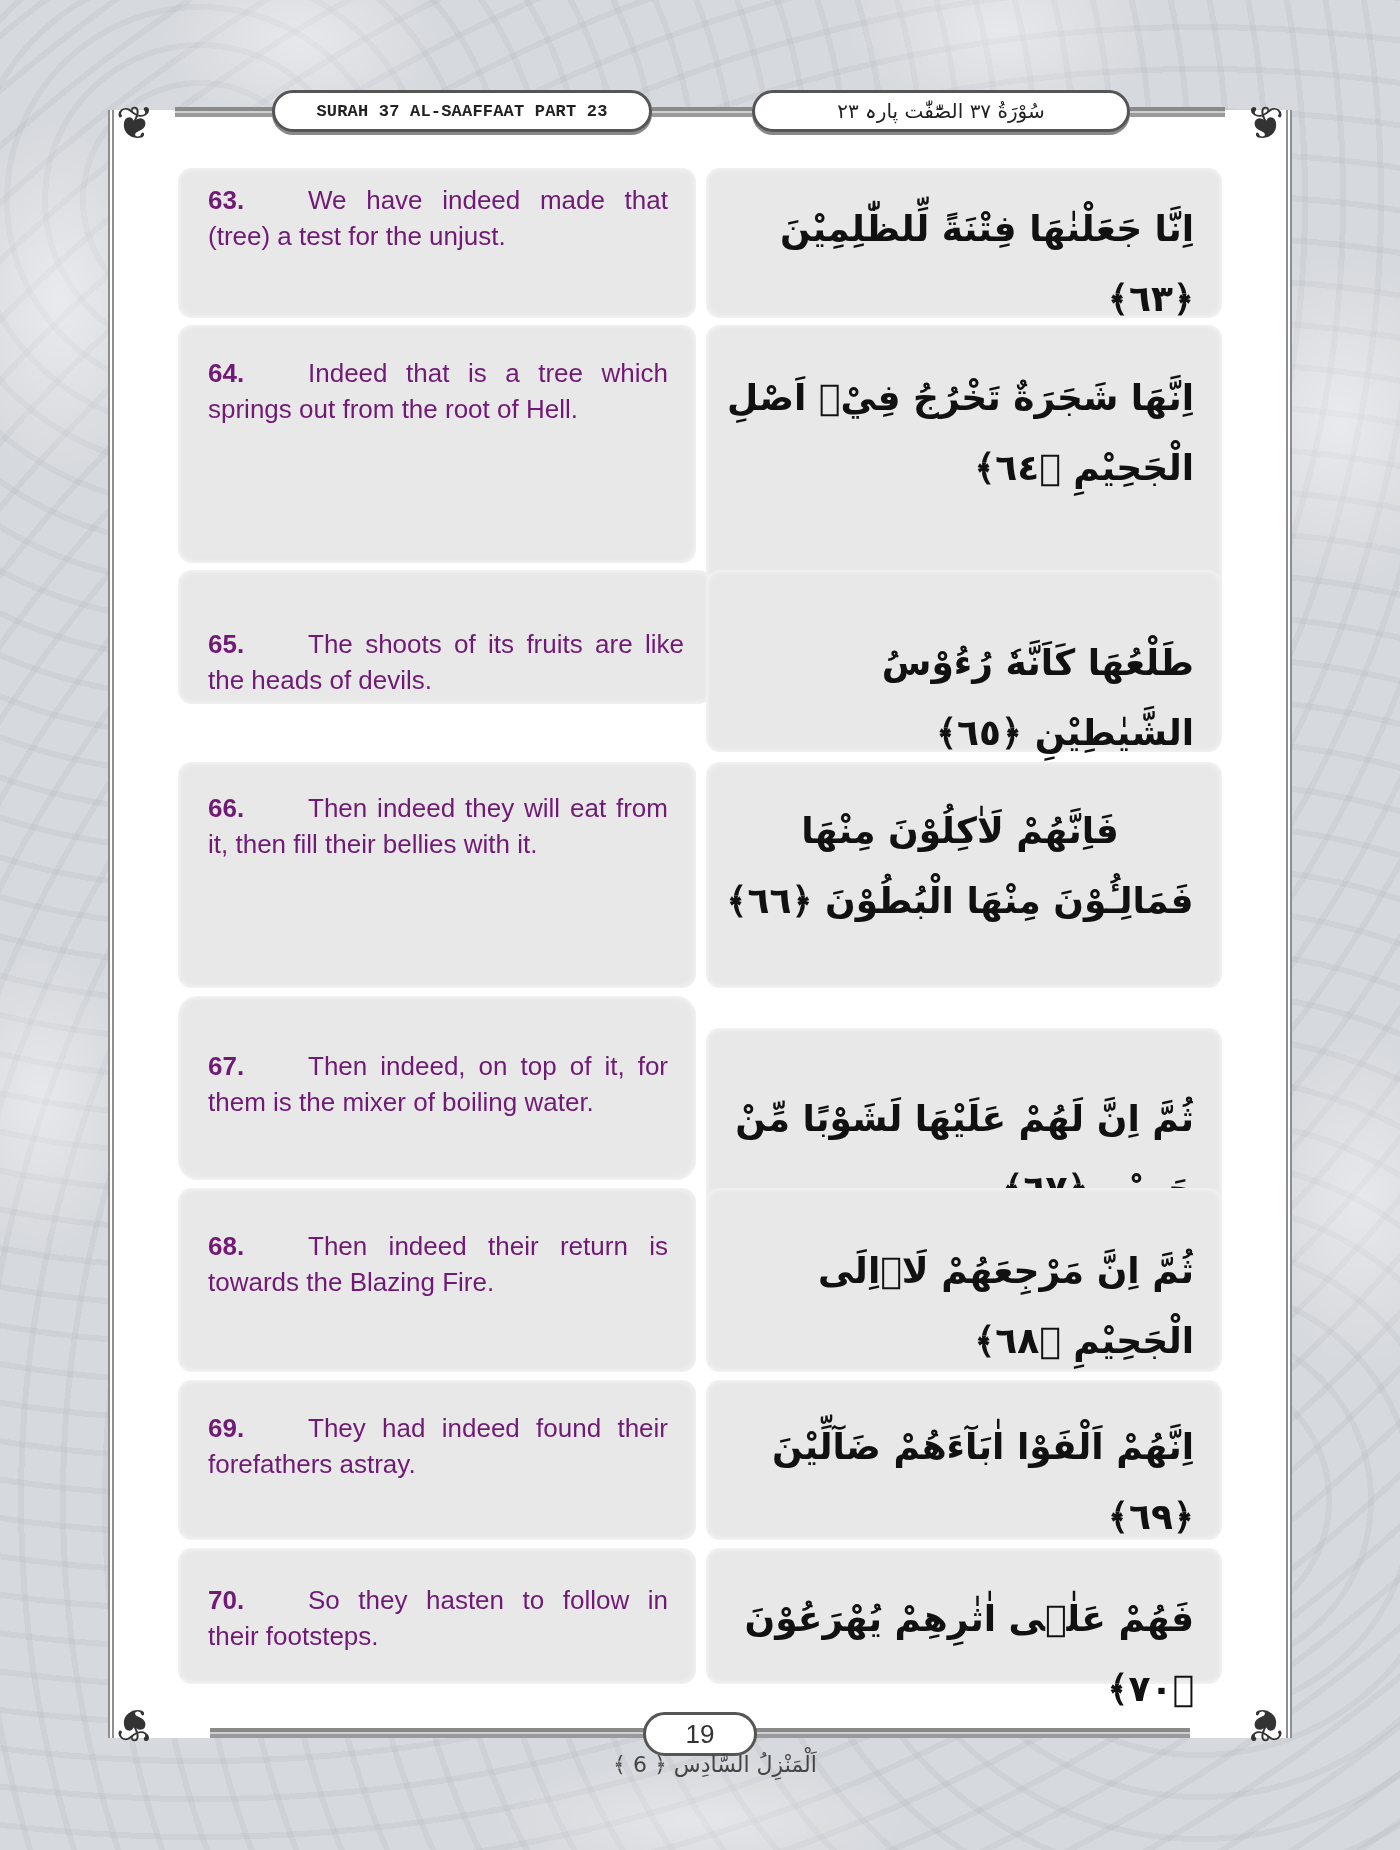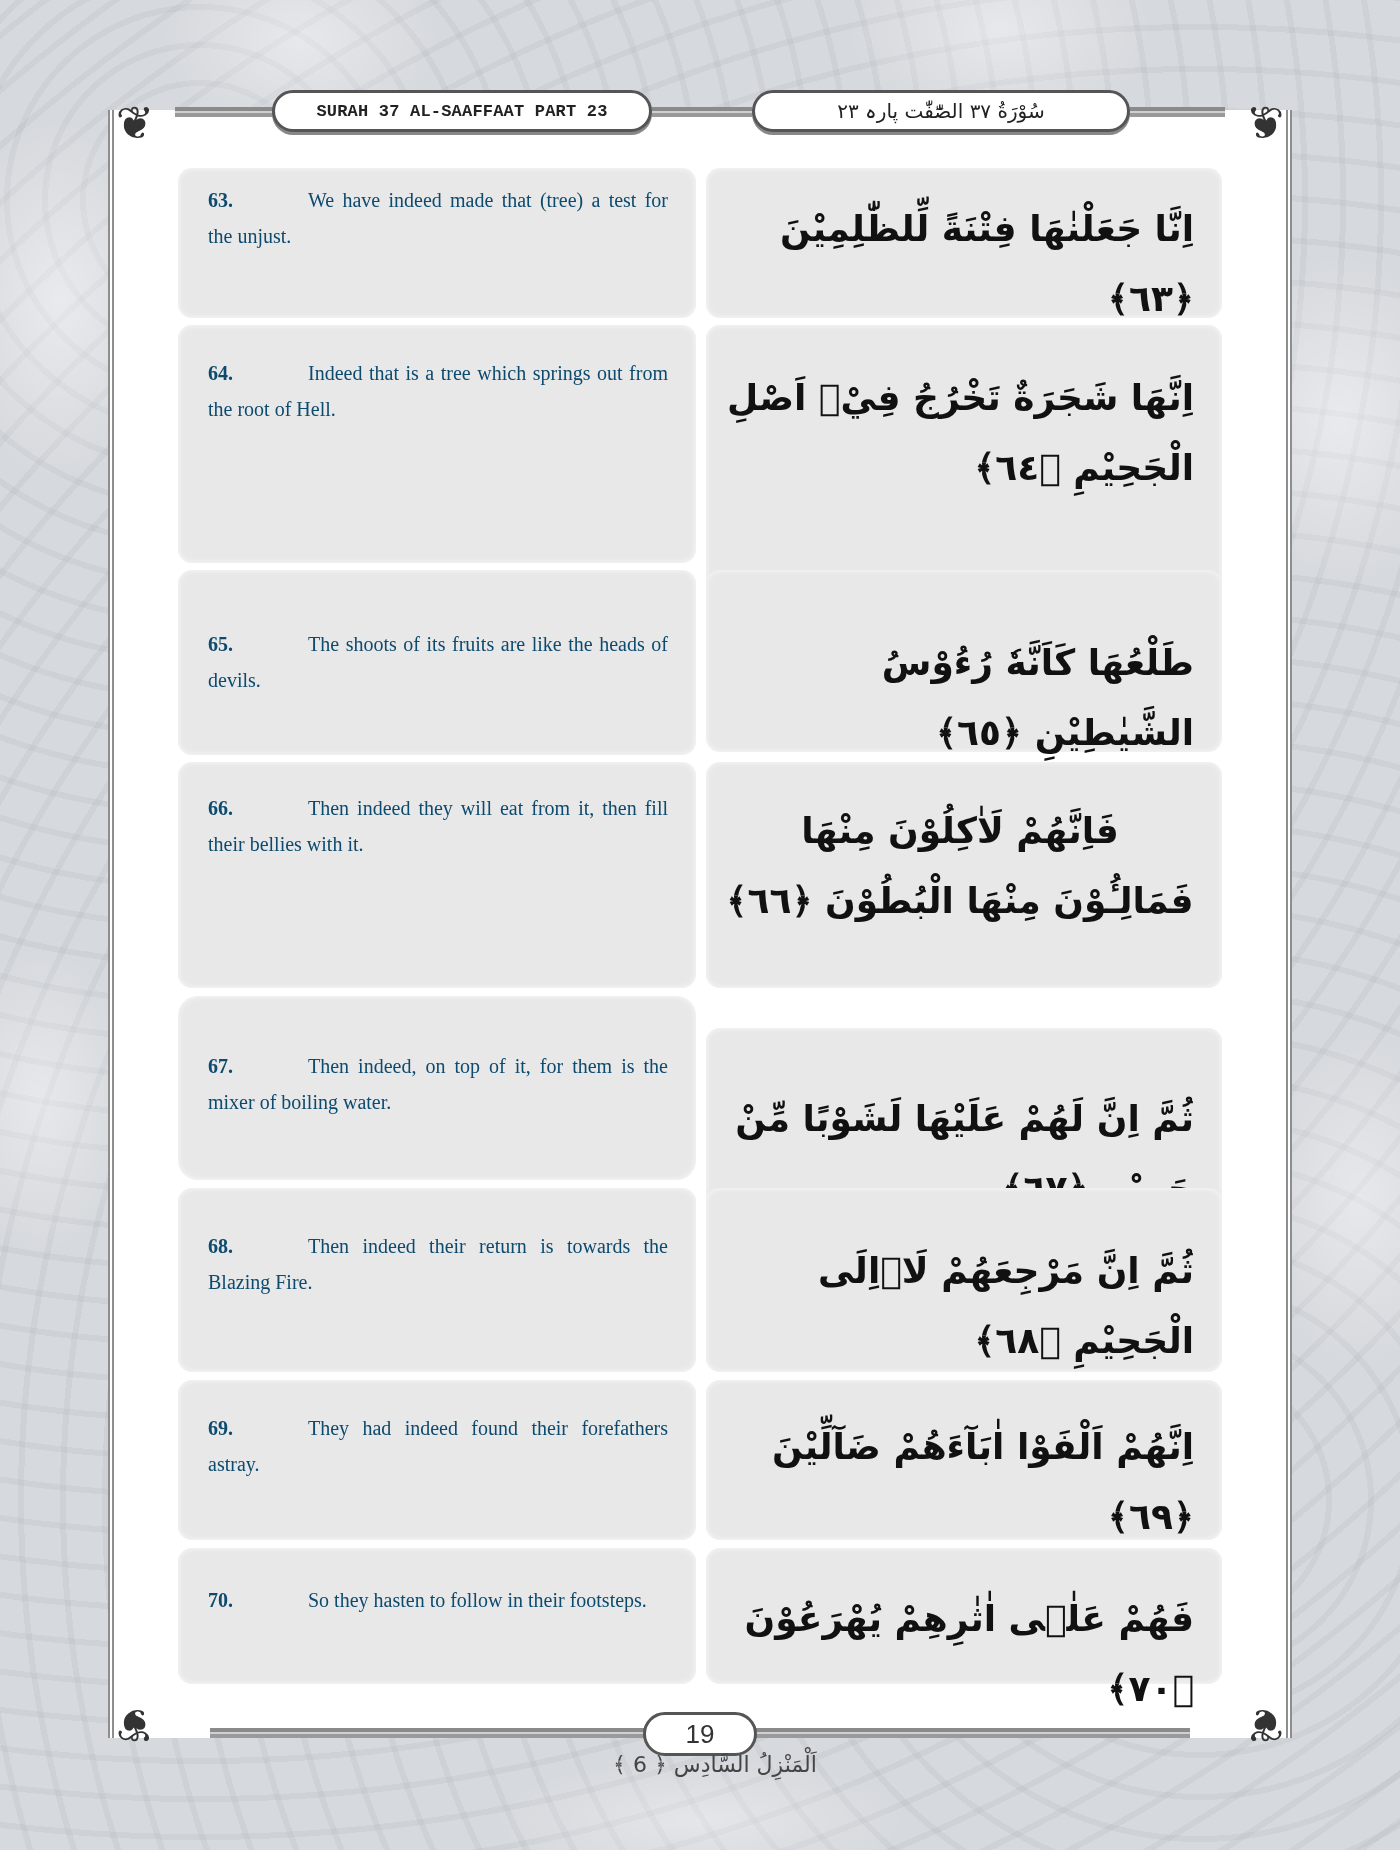--- a/index.html
+++ b/index.html
@@ -50,22 +50,22 @@
   .banner-en { left: 272px; width: 380px; font-family: Liberation Mono, monospace; font-weight: bold; font-size: 17px; letter-spacing: 0.2px; }
   .banner-ar { left: 752px; width: 378px; font-family: "DejaVu Sans", sans-serif; font-size: 20px; }
   .card {
     position: absolute; background: #e8e8e8; border-radius: 14px;
     box-shadow: inset 0 0 6px rgba(255,255,255,0.8);
   }
   .card-en { left: 178px; width: 518px; }
   .card-ar { left: 706px; width: 516px; }
   .en-text {
     position: absolute; left: 30px; right: 28px;
-    font-family: Liberation Serif, serif; font-size: 20px; line-height: 36px;
-    color: #0c4a6e; text-align: justify;
+    font-family: Liberation Sans, sans-serif; font-size: 26px; line-height: 36px;
+    color: #701a75; text-align: justify;
   }
   .en-num { font-weight: bold; display: inline-block; width: 100px; }
   .ar-text {
     position: absolute; right: 28px; left: 20px;
     font-family: "DejaVu Sans", sans-serif; font-size: 36px; line-height: 70px;
     color: #111; direction: rtl; text-align: right; font-weight: bold;
   }
   .page-num {
     position: absolute; left: 643px; top: 1712px; width: 114px; height: 44px;
     background: #fff; border: 3px solid #555; border-radius: 24px; box-sizing: border-box;
@@ -110,21 +110,21 @@
   <div class="ar-text" style="top:26px;">اِنَّا جَعَلْنٰهَا فِتْنَةً لِّلظّٰلِمِيْنَ ﴿٦٣﴾</div>
 </div>
 
 <div class="card card-en" style="top:325px; height:238px;">
   <div class="en-text" style="top:30px;"><span class="en-num">64.</span><span>Indeed that is a tree which springs out from the root of Hell.</span></div>
 </div>
 <div class="card card-ar" style="top:325px; height:285px;">
   <div class="ar-text" style="top:38px;">اِنَّهَا شَجَرَةٌ تَخْرُجُ فِيْۤ اَصْلِ الْجَحِيْمِ ﴿٦٤﴾</div>
 </div>
 
-<div class="card card-en" style="top:570px; height:185px;">
+<div class="card card-en" style="top:570px; height:134px;padding-left:16px;">
   <div class="en-text" style="top:56px;"><span class="en-num">65.</span><span>The shoots of its fruits are like the heads of devils.</span></div>
 </div>
 <div class="card card-ar" style="top:570px; height:182px;">
   <div class="ar-text" style="top:58px;">طَلْعُهَا كَاَنَّهٗ رُءُوْسُ الشَّيٰطِيْنِ ﴿٦٥﴾</div>
 </div>
 
 <div class="card card-en" style="top:762px; height:226px;">
   <div class="en-text" style="top:28px;"><span class="en-num">66.</span><span>Then indeed they will eat from it, then fill their bellies with it.</span></div>
 </div>
 <div class="card card-ar" style="top:762px; height:226px;">

